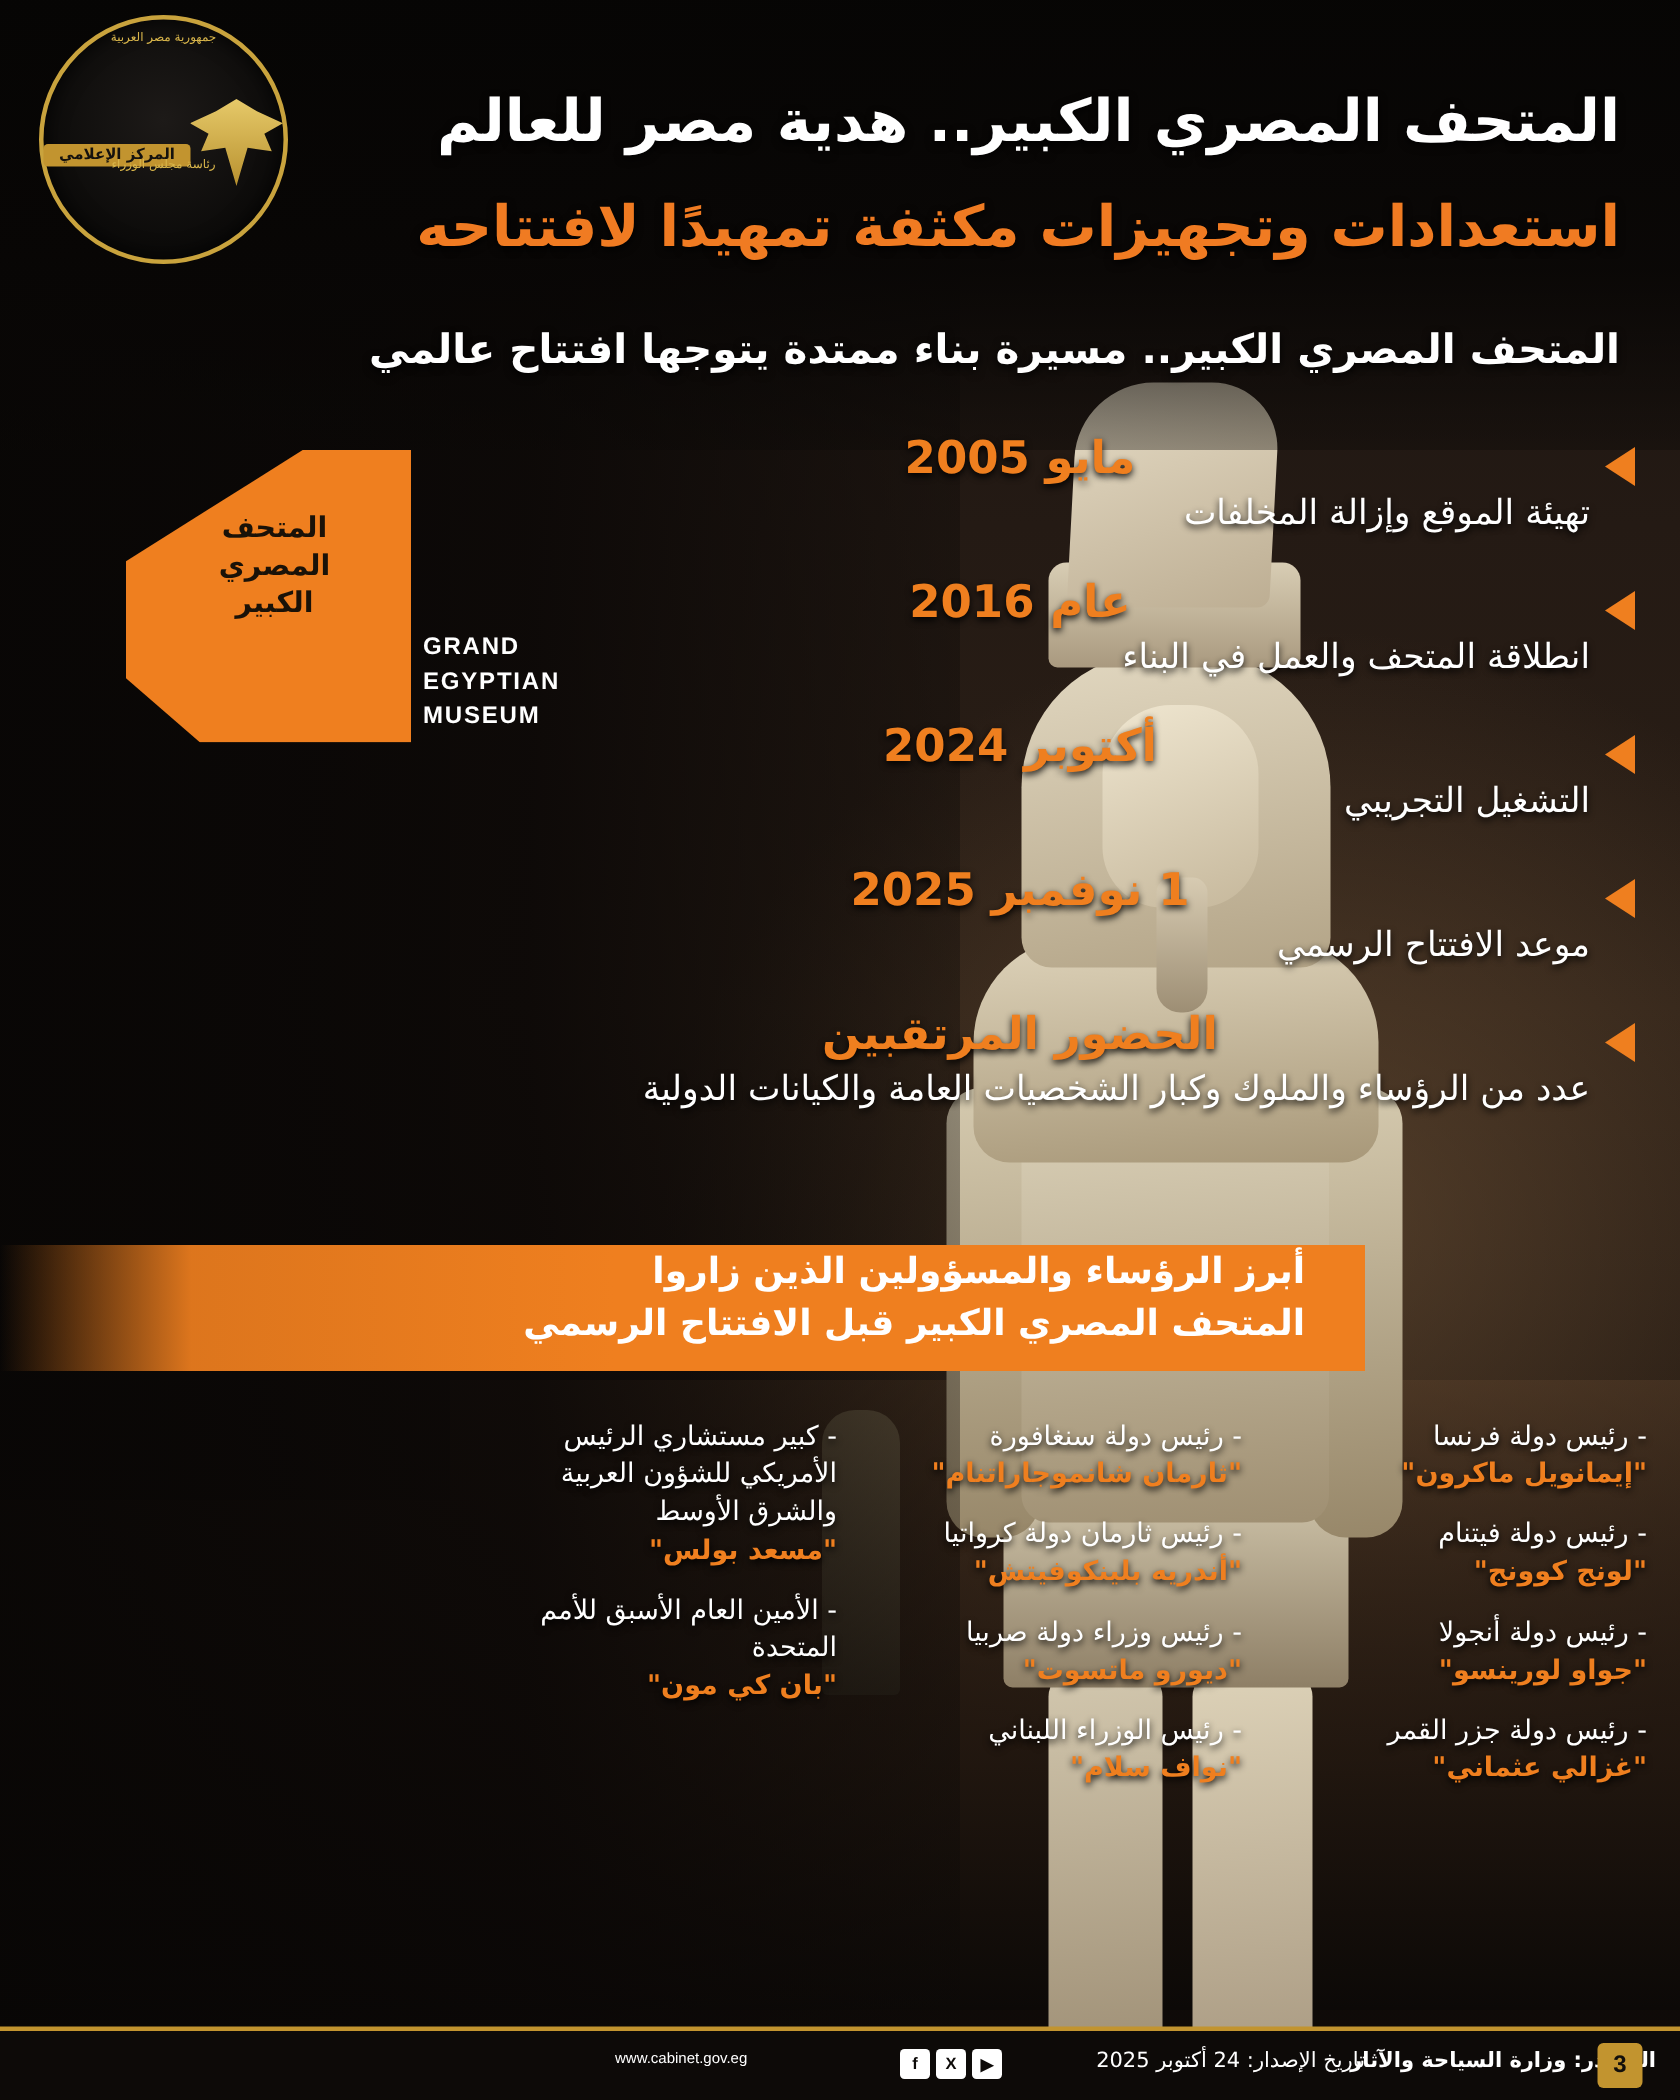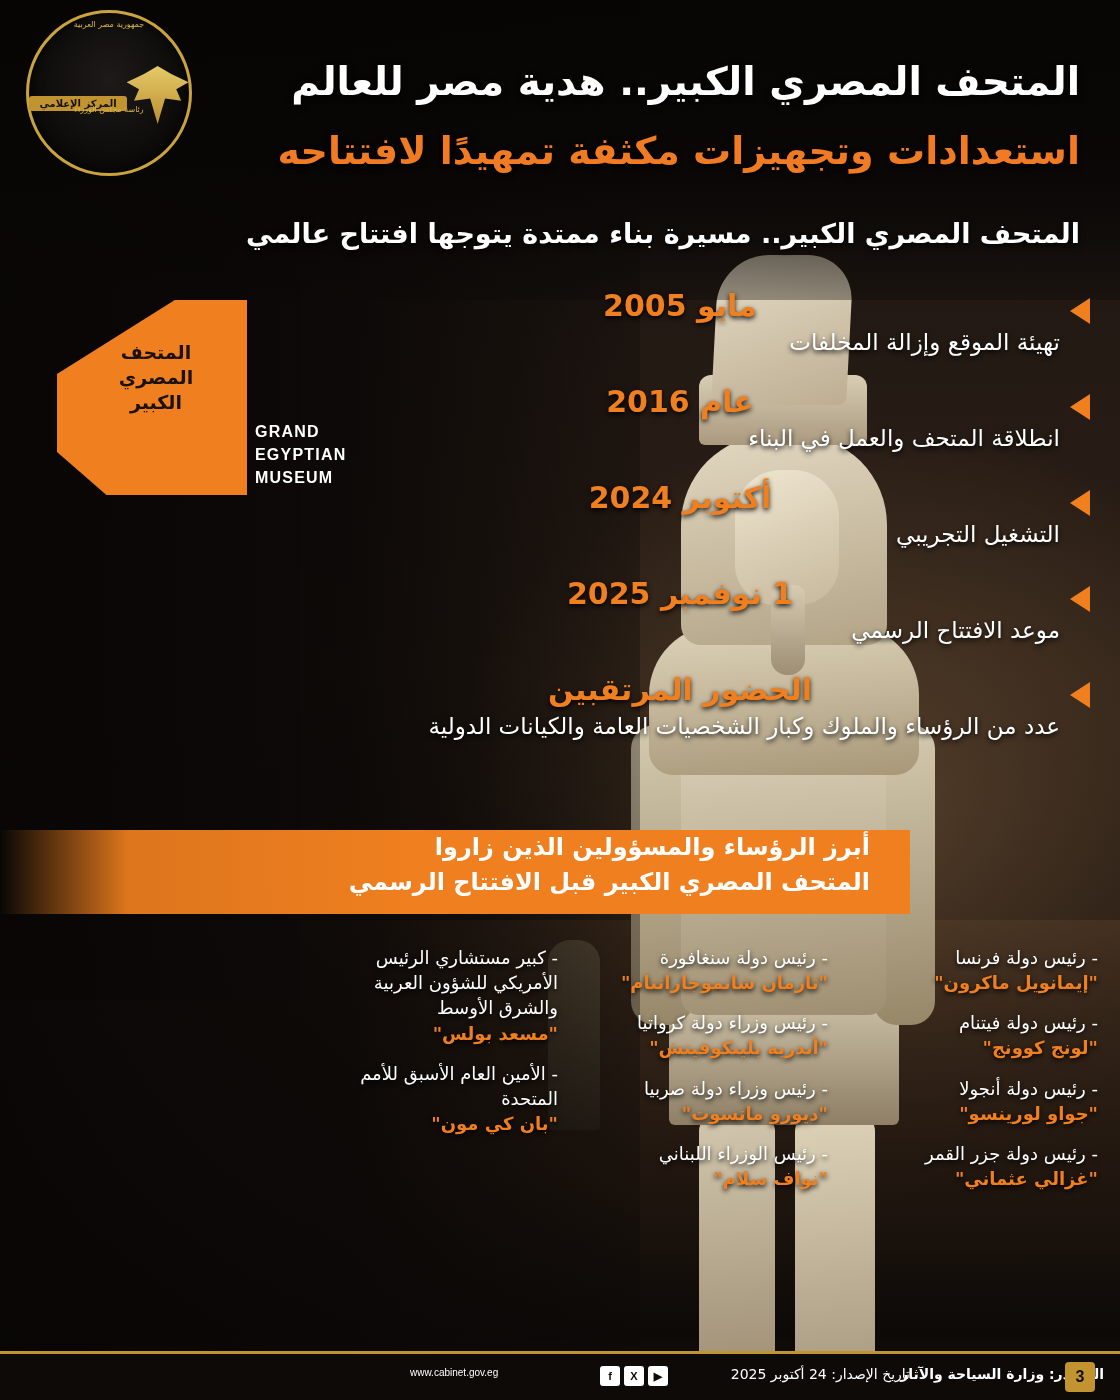--- a/index.html
+++ b/index.html
@@ -141,21 +141,21 @@
   }
 
   
   .subtitle{
     position:absolute;right:40px;top:218px;width:930px;text-align:right;
     font-size:27px;font-weight:bold;color:#ffffff;
     text-shadow:0 2px 6px rgba(0,0,0,.95);
   }
 
   
-  .gem-logo{position:absolute;left:57px;top:300px;width:250px;height:260px;}
+  .gem-logo{position:absolute;left:84px;top:300px;width:250px;height:260px;}
   .gem-shape{
     position:absolute;left:0;top:0;width:190px;height:195px;
     background:#ef7f1f;
     clip-path:polygon(0% 38%, 62% 0%, 100% 0%, 100% 22%, 100% 100%, 26% 100%, 0% 78%);
   }
   .gem-ar{
     position:absolute;left:34px;top:40px;width:130px;text-align:center;
     color:#1a1208;font-size:19px;font-weight:bold;line-height:1.32;
   }
   .gem-en{
@@ -345,21 +345,21 @@
         <div class="g-name">"غزالي عثماني"</div>
       </div>
     </div>
 
     <div class="g-col">
       <div class="g-item">
         <div class="g-role">- رئيس دولة سنغافورة</div>
         <div class="g-name">"ثارمان شانموجاراتنام"</div>
       </div>
       <div class="g-item">
-        <div class="g-role">- رئيس وزراء دولة كرواتيا</div>
+        <div class="g-role">- رئيس ثارمان دولة كرواتيا</div>
         <div class="g-name">"أندريه بلينكوفيتش"</div>
       </div>
       <div class="g-item">
         <div class="g-role">- رئيس وزراء دولة صربيا</div>
         <div class="g-name">"ديورو ماتسوت"</div>
       </div>
       <div class="g-item">
         <div class="g-role">- رئيس الوزراء اللبناني</div>
         <div class="g-name">"نواف سلام"</div>
       </div>

